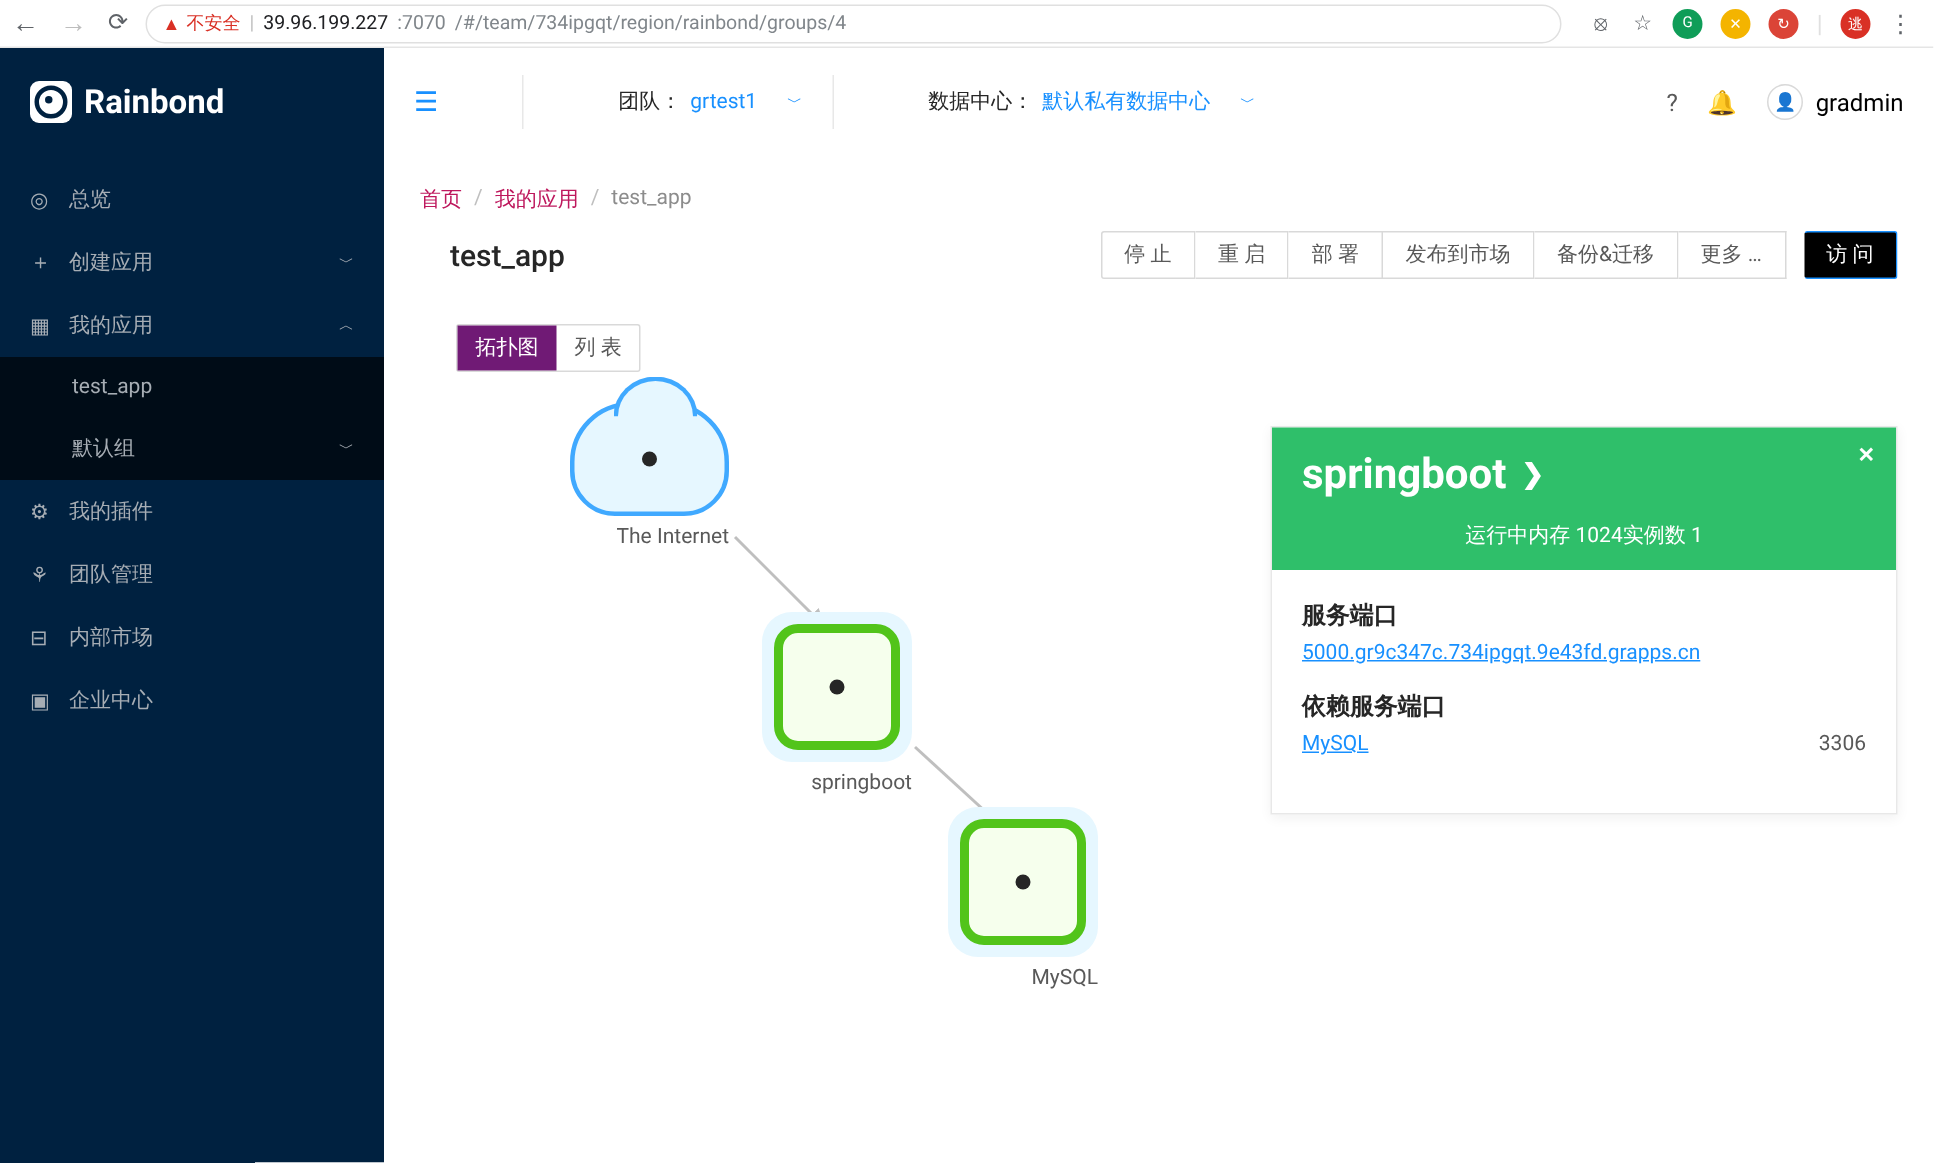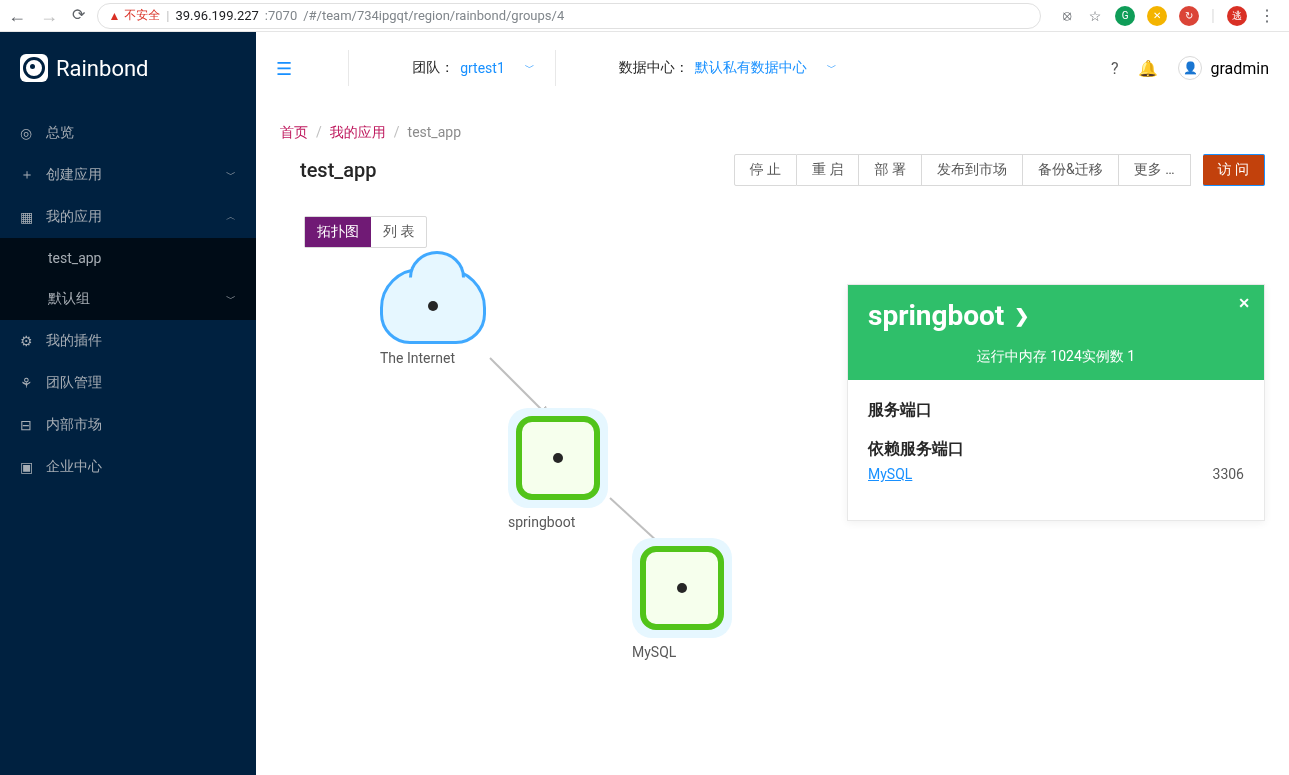--- a/index.html
+++ b/index.html
@@ -24,21 +24,21 @@
     .ext-dark { background: #d93025; }
     .menu-dots { color: #5f6368; font-size: 16px; }
 
     
     .app { display: flex; height: calc(775px - 32px); }
     .sidebar { width: 256px; background: #002140; color: #a6adb4; display: flex; flex-direction: column; }
     .logo { height: 72px; display: flex; align-items: center; padding: 0 20px; background: #002140; }
     .logo-icon { width: 28px; height: 28px; background: #fff; border-radius: 6px; margin-right: 8px; position: relative; }
     .logo-icon::before { content: ''; position: absolute; width: 16px; height: 16px; border: 3px solid #002140; border-radius: 50%; top: 3px; left: 3px; }
     .logo-icon::after { content: ''; position: absolute; width: 5px; height: 5px; background: #002140; border-radius: 50%; top: 10px; left: 10px; }
-    .logo-text { color: #fff; font-size: 22px; font-weight: 400; }
+    .logo-text { color: #fff; font-size: 22px; font-weight: 700; }
     .menu { flex: 1; padding-top: 8px; }
     .menu-item { display: flex; align-items: center; padding: 12px 20px; font-size: 14px; cursor: pointer; color: #a6adb4; position: relative; }
     .menu-item.sub { padding-left: 48px; background: #000c17; }
     .menu-item .mi-icon { width: 16px; margin-right: 10px; font-size: 14px; }
     .menu-item .chevron { position: absolute; right: 20px; font-size: 10px; }
     
     
     .main { flex: 1; background: #fff; display: flex; flex-direction: column; }
     .topbar { height: 72px; display: flex; align-items: center; padding: 0 20px; }
     .collapse-btn { font-size: 18px; color: #1890ff; margin-right: 36px; cursor: pointer; }
@@ -54,29 +54,29 @@
     .breadcrumb { display: flex; gap: 8px; font-size: 14px; color: #8c8c8c; margin-bottom: 12px; }
     .breadcrumb a { color: #be185d; text-decoration: none; }
     .breadcrumb .sep { color: #bfbfbf; }
     
     .page-header { display: flex; align-items: center; margin-bottom: 30px; }
     .page-title { font-size: 20px; color: #262626; font-weight: 500; padding-left: 20px; }
     .page-actions { margin-left: auto; display: flex; gap: 0; }
     .action-btn { padding: 6px 15px; border: 1px solid #d9d9d9; background: #fff; font-size: 14px; color: #595959; cursor: pointer; }
     .action-btn + .action-btn { border-left: none; }
     .action-btn:first-child { border-radius: 2px 0 0 2px; }
-    .action-btn.primary { background: #c2410c; color: #fff; border-color: #1890ff; border-radius: 2px; margin-left: 12px; }
+    .action-btn.primary { background: #000000; color: #fff; border-color: #1890ff; border-radius: 2px; margin-left: 12px; }
     
     .view-switch { display: flex; border: 1px solid #d9d9d9; border-radius: 2px; width: fit-content; margin-bottom: 20px; margin-left: 24px; }
     .view-tab { padding: 6px 12px; font-size: 14px; cursor: pointer; color: #595959; }
     .view-tab.active { background: #701a75; color: #fff; }
     
     
     .topology { position: relative; height: 400px; margin-left: 80px; }
-    .node { position: absolute; display: flex; flex-direction: column; align-items: flex-start; gap: 6px; }
+    .node { position: absolute; display: flex; flex-direction: column; align-items: flex-end; gap: 6px; }
     .node-label { font-size: 14px; color: #595959; }
     .cloud-node { top: 0; left: 20px; }
     .spring-node { top: 140px; left: 148px; }
     .mysql-node { top: 270px; left: 272px; }
     .cloud-shape { width: 106px; height: 76px; border: 3px solid #40a9ff; border-radius: 40px 40px 30px 30px; background: #e6f7ff; position: relative; }
     .cloud-shape::before { content: ''; position: absolute; width: 50px; height: 50px; background: #e6f7ff; border: 3px solid #40a9ff; border-radius: 50%; top: -20px; left: 26px; border-bottom: none; clip-path: inset(0 0 50% 0); }
     .node-dot { position: absolute; width: 10px; height: 10px; background: #262626; border-radius: 50%; top: 50%; left: 50%; transform: translate(-50%, -50%); }
     .hex-shape { width: 84px; height: 84px; border: 6px solid #52c41a; border-radius: 16px; background: #f6ffed; position: relative; transform: rotate(0deg); box-shadow: 0 0 0 8px #e6f7ff; }
     .hex-outer { padding: 8px; background: #e6f7ff; border-radius: 20px; }
     
@@ -275,20 +275,23 @@
             <span>内存 1024</span>
             <span>实例数 1</span>
           </div>
         </div>
         <div class="panel-body">
           <div class="detail-row">
             <div class="detail-labels">
               <span>服务</span>
               <span>端口</span>
             </div>
+            <div class="detail-values">
+              <span class="link">5000.gr9c347c.734ipgqt.9e43fd.grapps.cn</span>
+            </div>
           </div>
           <div class="detail-row">
             <div class="detail-labels">
               <span>依赖服务</span>
               <span>端口</span>
             </div>
             <div class="detail-values">
               <span class="link">MySQL</span>
               <span>3306</span>
             </div>

